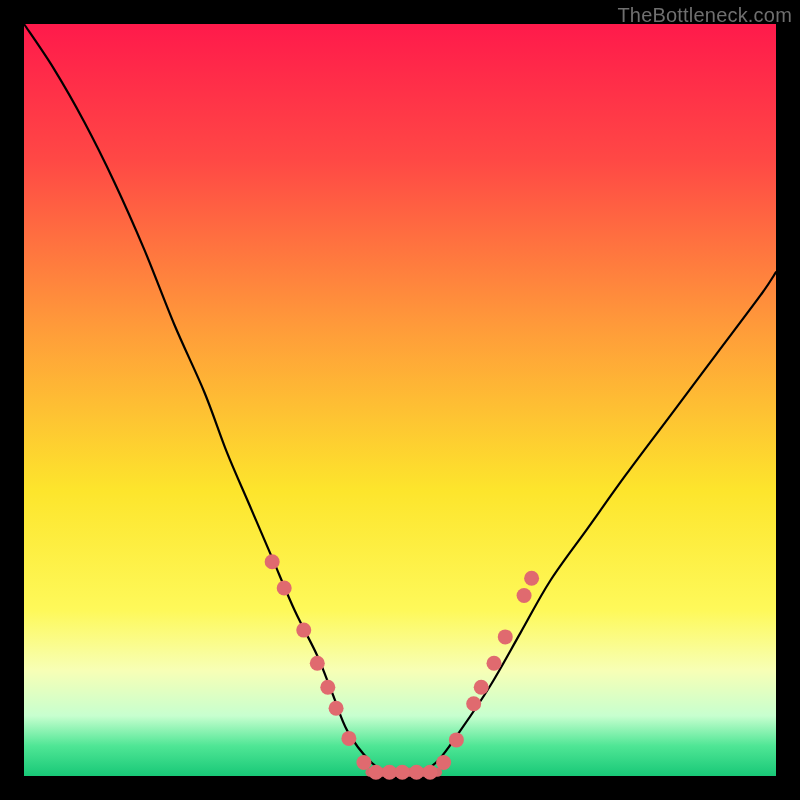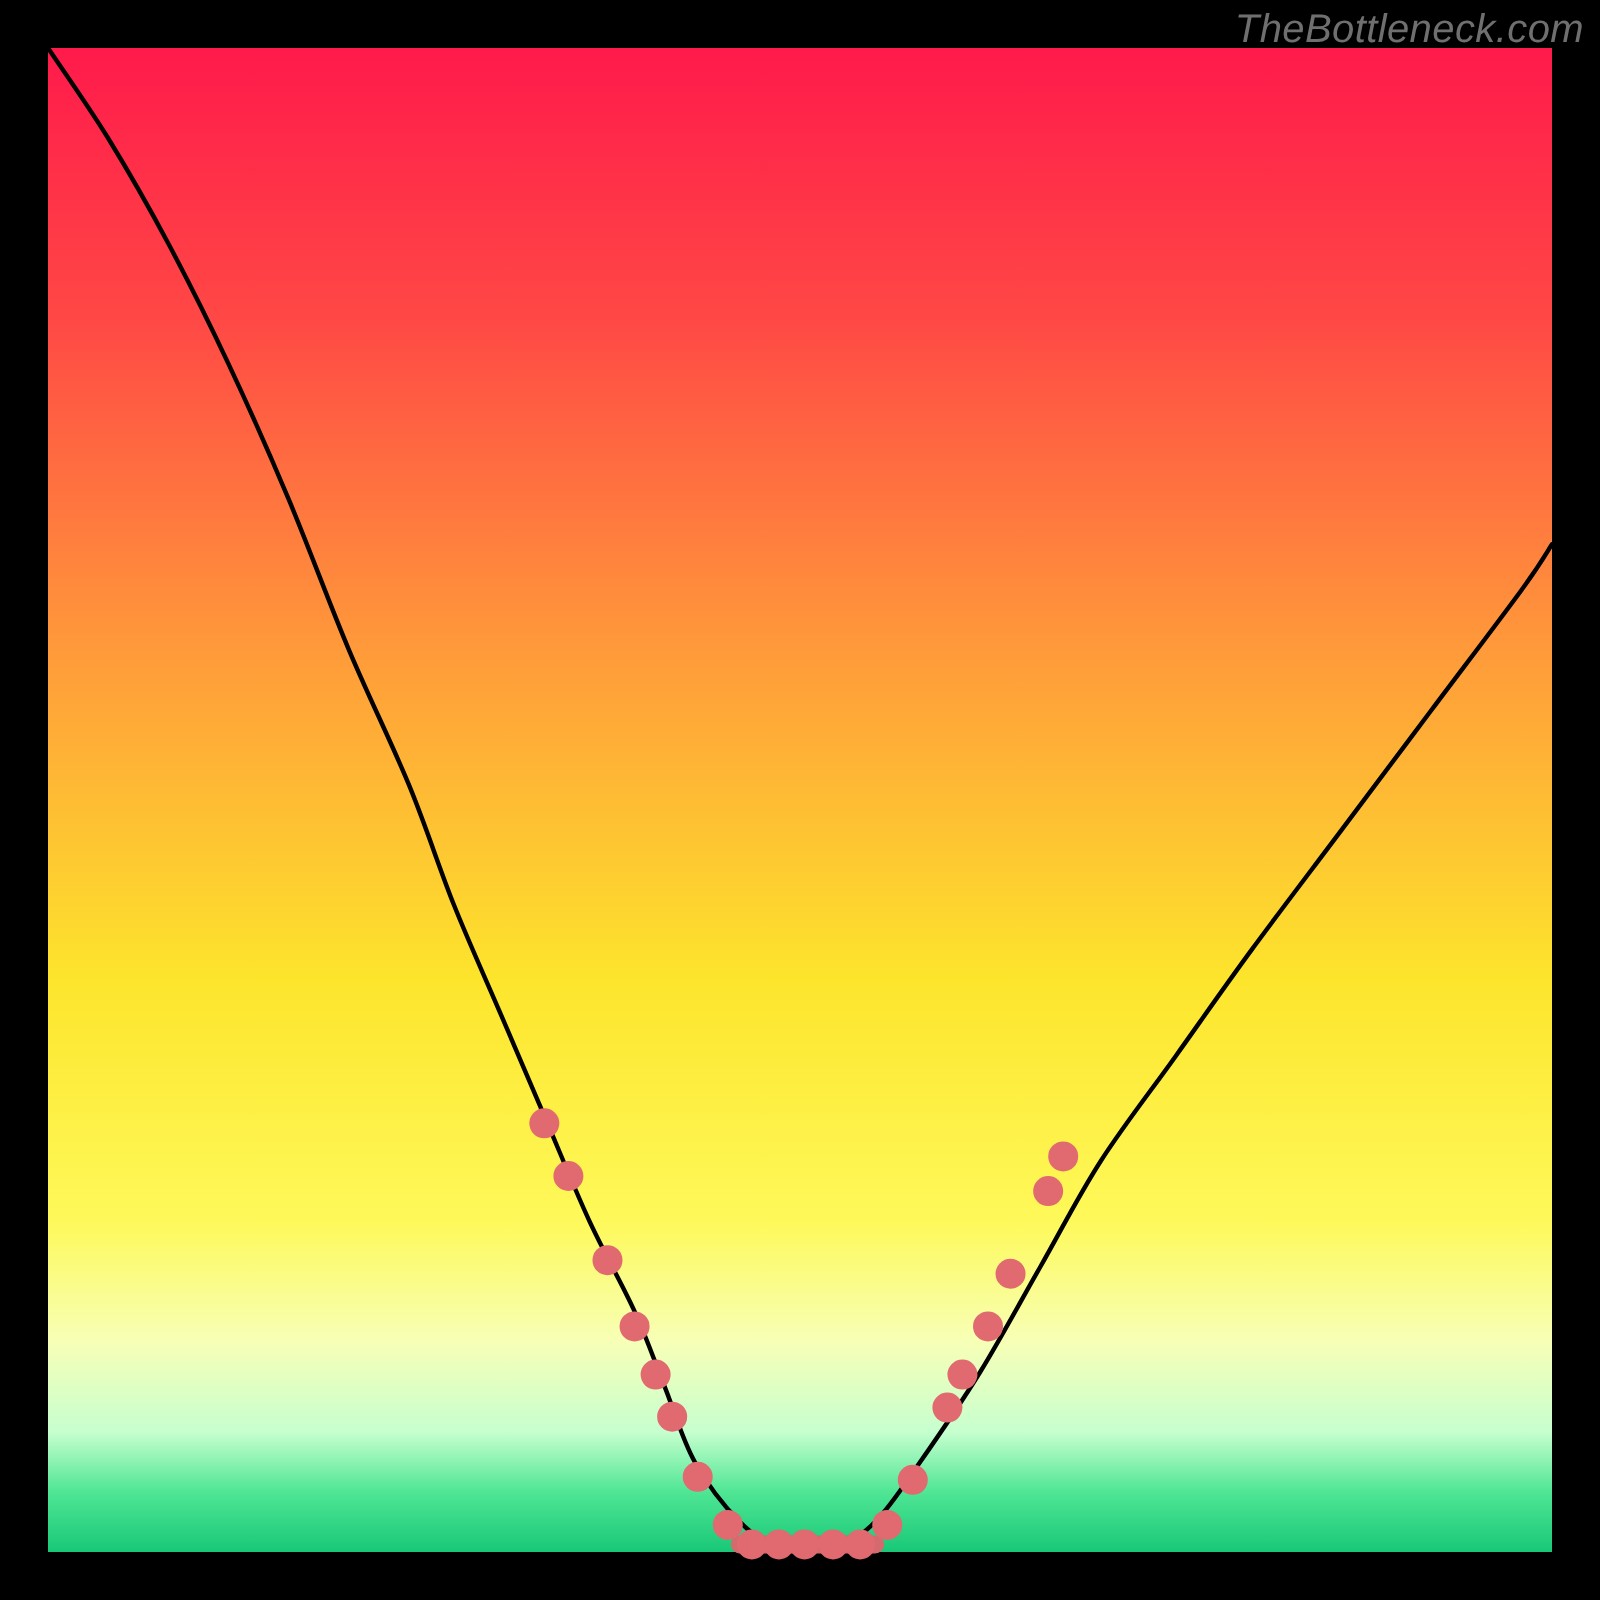--- a/index.html
+++ b/index.html
@@ -9,21 +9,20 @@
     height: 800px;
     overflow: hidden;
     background: #000;
     font-family: Arial, Helvetica, sans-serif;
   }
   .frame {
     position: relative;
     width: 800px;
     height: 800px;
     background: #000;
-    font-style: italic;
   }
   .plot-area {
     position: absolute;
     left: 24px;
     top: 24px;
     width: 752px;
     height: 752px;
     
   }
   .watermark {

